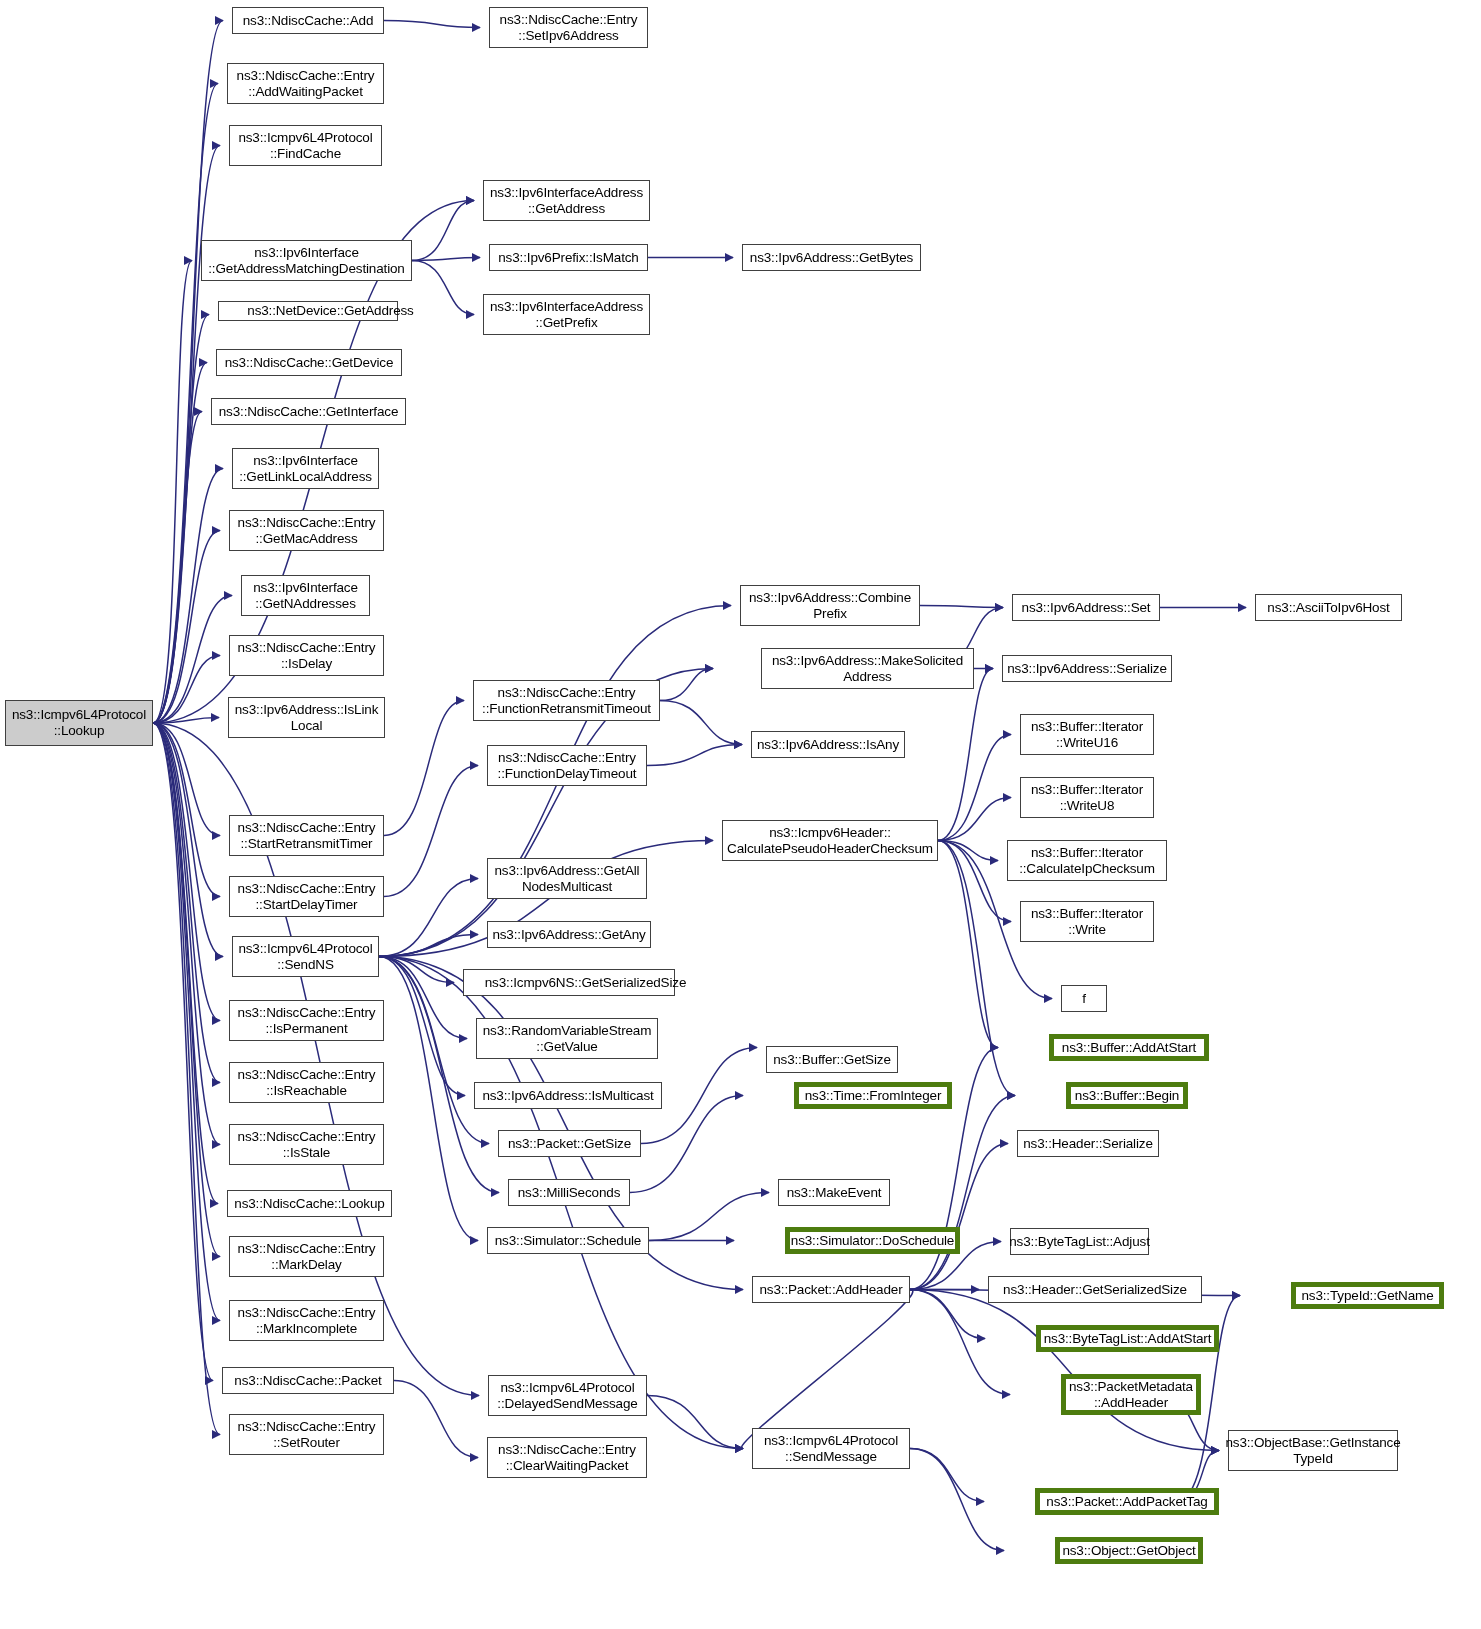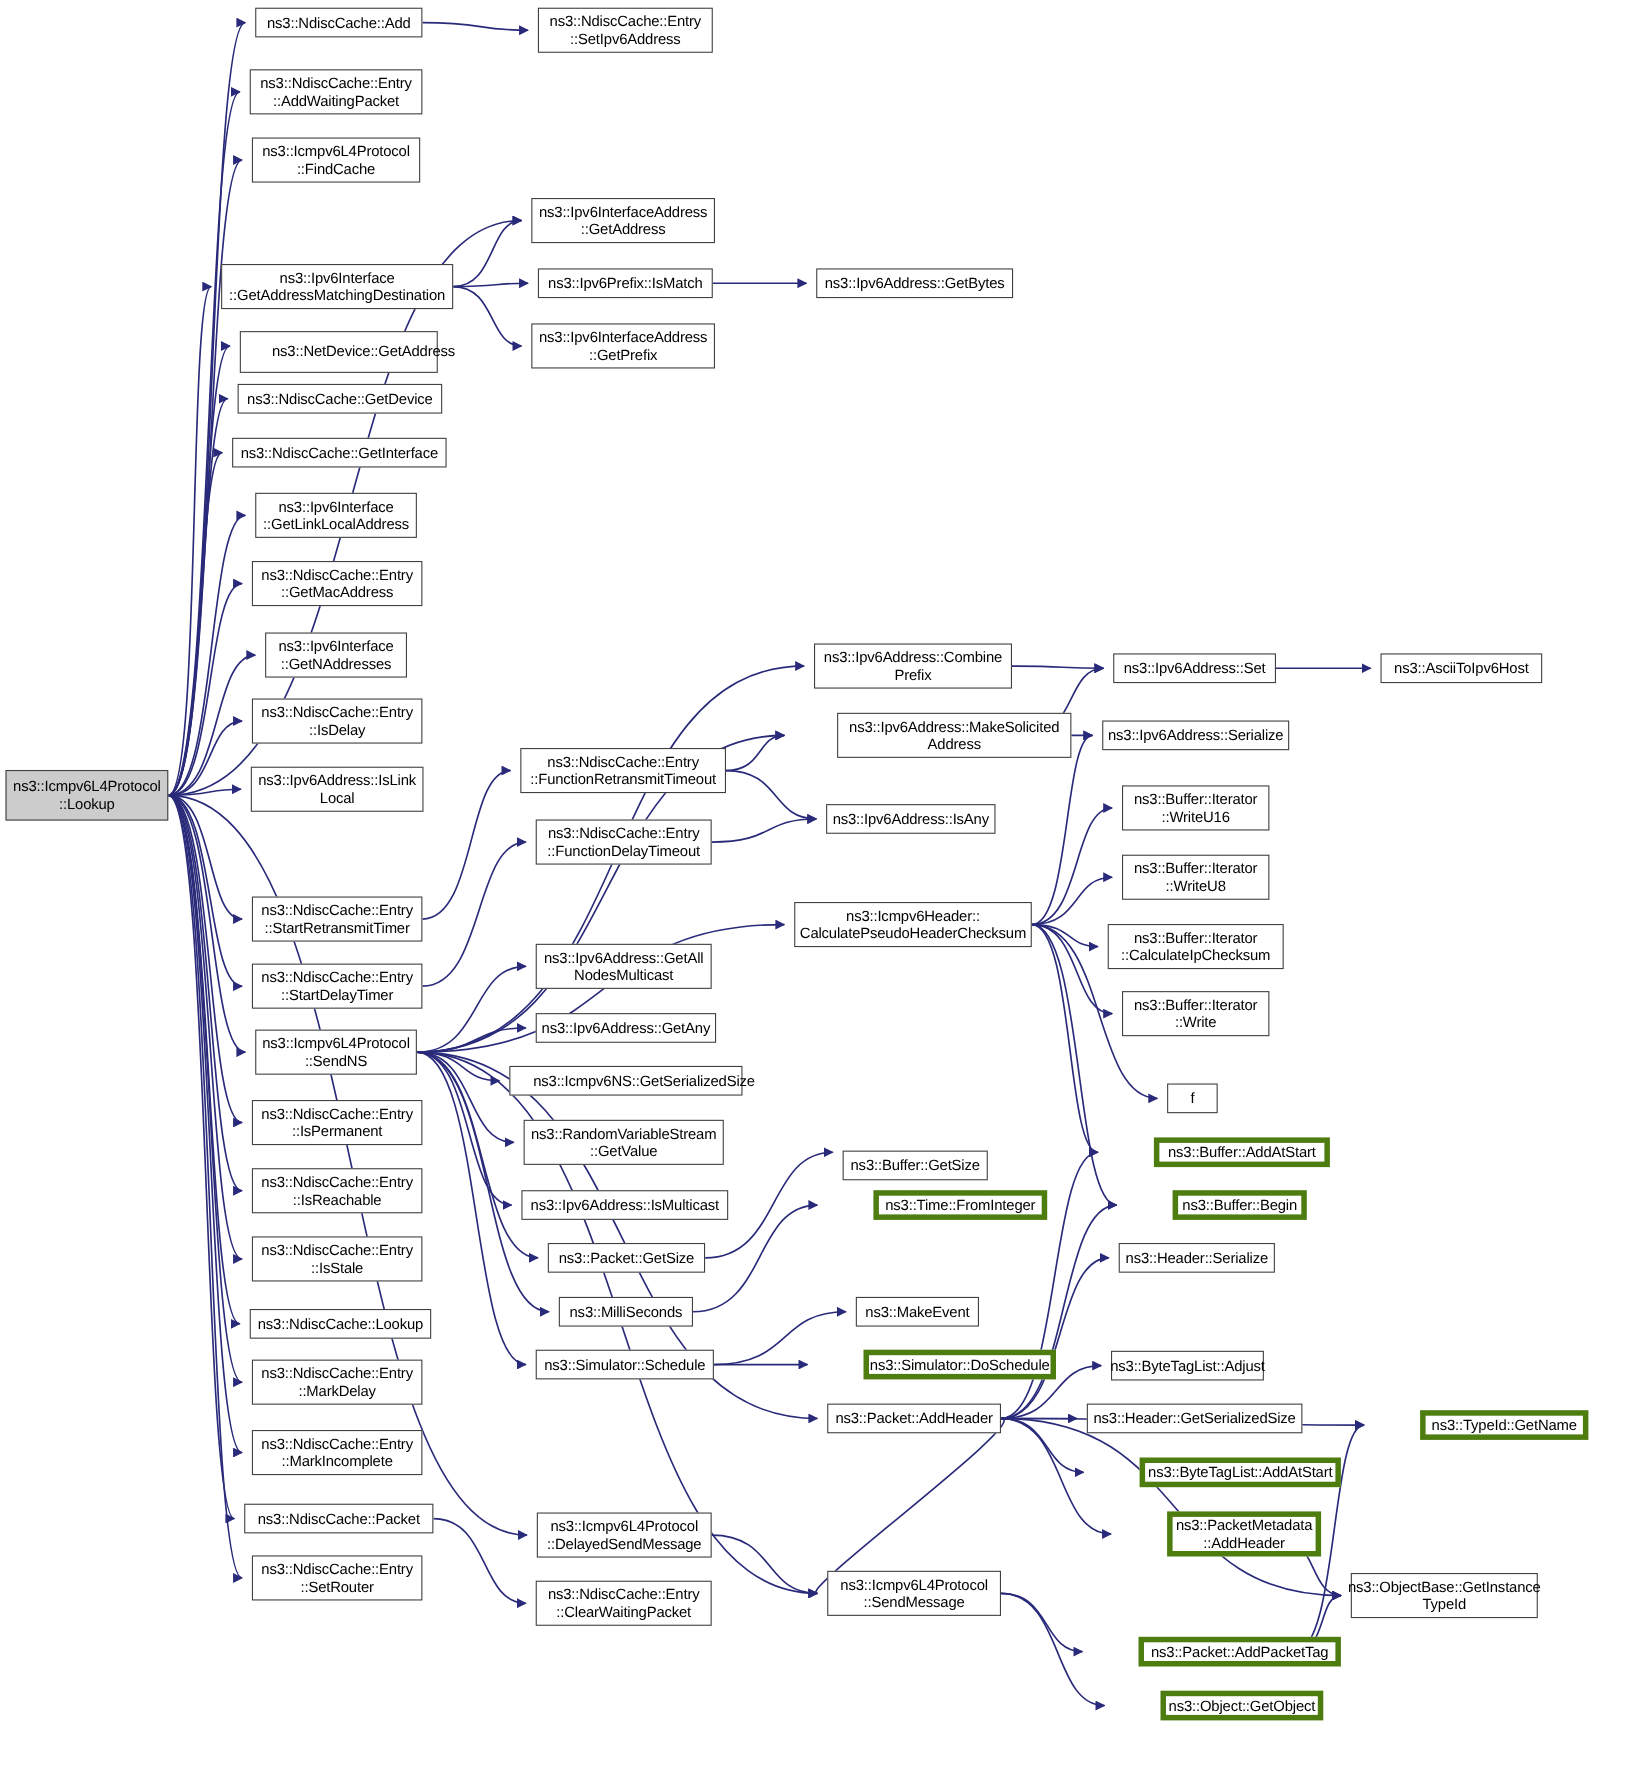--- a/index.html
+++ b/index.html
@@ -153,21 +153,21 @@
       <div class="node" style="left: 229px; top: 125px; width: 153px; height: 41px;">ns3::Icmpv6L4Protocol
 ::FindCache</div>
       <div class="node" style="left: 483px; top: 180px; width: 167px; height: 41px;">ns3::Ipv6InterfaceAddress
 ::GetAddress</div>
       <div class="node" style="left: 201px; top: 240px; width: 211px; height: 41px;">ns3::Ipv6Interface
 ::GetAddressMatchingDestination</div>
       <div class="node" style="left: 489px; top: 244px; width: 159px; height: 27px;">ns3::Ipv6Prefix::IsMatch</div>
       <div class="node" style="left: 742px; top: 244px; width: 179px; height: 27px;">ns3::Ipv6Address::GetBytes</div>
       <div class="node" style="left: 483px; top: 294px; width: 167px; height: 41px;">ns3::Ipv6InterfaceAddress
 ::GetPrefix</div>
-      <div class="node" style="left: 218px; top: 301px; width: 180px; height: 38px; padding-left: 48px;">ns3::NetDevice::GetAddress</div>
+      <div class="node" style="left: 218px; top: 301px; width: 180px; height: 20px; padding-left: 48px;">ns3::NetDevice::GetAddress</div>
       <div class="node" style="left: 216px; top: 349px; width: 186px; height: 27px;">ns3::NdiscCache::GetDevice</div>
       <div class="node" style="left: 211px; top: 398px; width: 195px; height: 27px;">ns3::NdiscCache::GetInterface</div>
       <div class="node" style="left: 232px; top: 448px; width: 147px; height: 41px;">ns3::Ipv6Interface
 ::GetLinkLocalAddress</div>
       <div class="node" style="left: 229px; top: 510px; width: 155px; height: 41px;">ns3::NdiscCache::Entry
 ::GetMacAddress</div>
       <div class="node" style="left: 241px; top: 575px; width: 129px; height: 41px;">ns3::Ipv6Interface
 ::GetNAddresses</div>
       <div class="node" style="left: 229px; top: 635px; width: 155px; height: 41px;">ns3::NdiscCache::Entry
 ::IsDelay</div>
@@ -214,21 +214,21 @@
       <div class="node" style="left: 766px; top: 1034px; width: 132px; height: 27px; margin-top: 12px;">ns3::Buffer::GetSize</div>
       <div class="node red" style="left: 752px; top: 1082px; width: 158px; height: 27px;">ns3::Time::FromInteger</div>
       <div class="node" style="left: 778px; top: 1179px; width: 112px; height: 27px;">ns3::MakeEvent</div>
       <div class="node red" style="left: 743px; top: 1227px; width: 175px; height: 27px;">ns3::Simulator::DoSchedule</div>
       <div class="node" style="left: 752px; top: 1276px; width: 158px; height: 27px;">ns3::Packet::AddHeader</div>
       <div class="node" style="left: 1061px; top: 985px; width: 46px; height: 27px;">f</div>
       <div class="node red" style="left: 1007px; top: 1034px; width: 160px; height: 27px;">ns3::Buffer::AddAtStart</div>
       <div class="node red" style="left: 1024px; top: 1082px; width: 122px; height: 27px;">ns3::Buffer::Begin</div>
       <div class="node" style="left: 1017px; top: 1130px; width: 142px; height: 27px;">ns3::Header::Serialize</div>
       <div class="node" style="left: 1010px; top: 1228px; width: 139px; height: 27px;">ns3::ByteTagList::Adjust</div>
-      <div class="node" style="left: 988px; top: 1276px; width: 196px; height: 27px;">ns3::Header::GetSerializedSize</div>
+      <div class="node" style="left: 988px; top: 1276px; width: 214px; height: 27px;">ns3::Header::GetSerializedSize</div>
       <div class="node red" style="left: 994px; top: 1325px; width: 183px; height: 27px;">ns3::ByteTagList::AddAtStart</div>
       <div class="node red" style="left: 1019px; top: 1374px; width: 140px; height: 41px;">ns3::PacketMetadata
 ::AddHeader</div>
       <div class="node red" style="left: 1249px; top: 1282px; width: 153px; height: 27px;">ns3::TypeId::GetName</div>
       <div class="node" style="left: 1228px; top: 1430px; width: 170px; height: 41px;">ns3::ObjectBase::GetInstance
 TypeId</div>
       <div class="node" style="left: 229px; top: 1000px; width: 155px; height: 41px;">ns3::NdiscCache::Entry
 ::IsPermanent</div>
       <div class="node" style="left: 229px; top: 1062px; width: 155px; height: 41px;">ns3::NdiscCache::Entry
 ::IsReachable</div>

